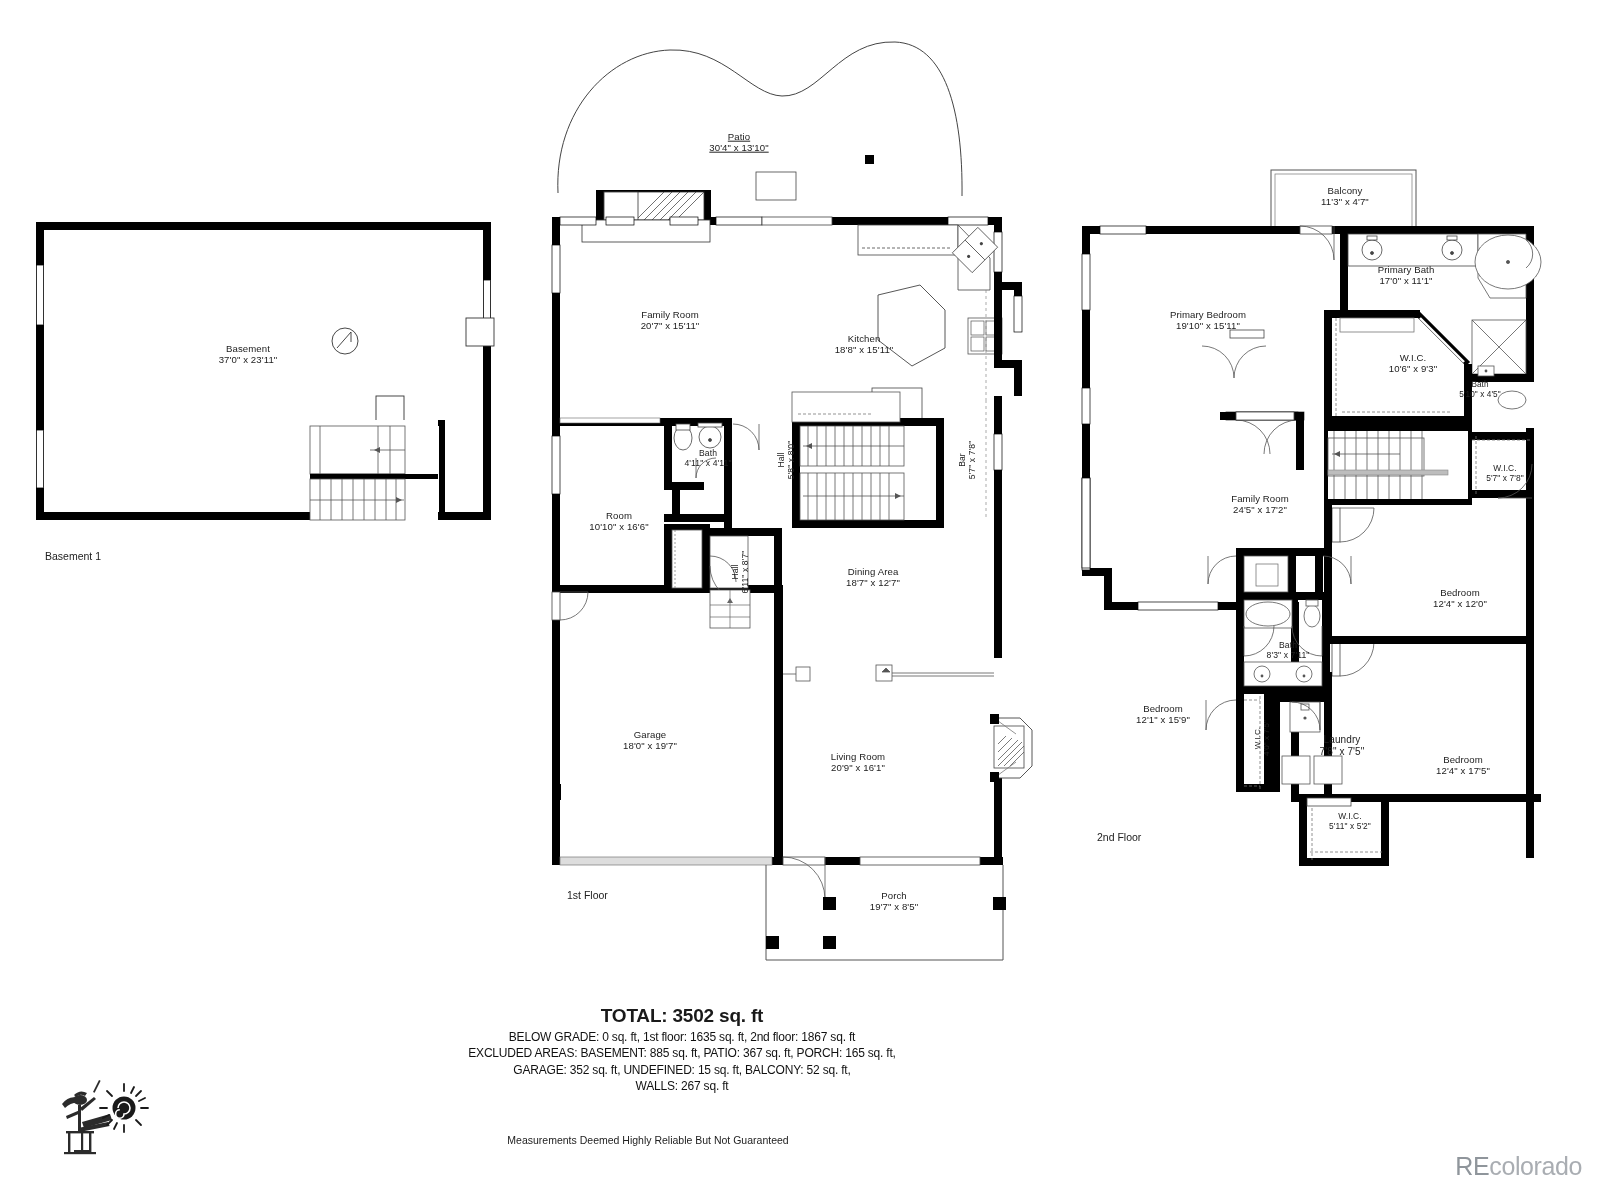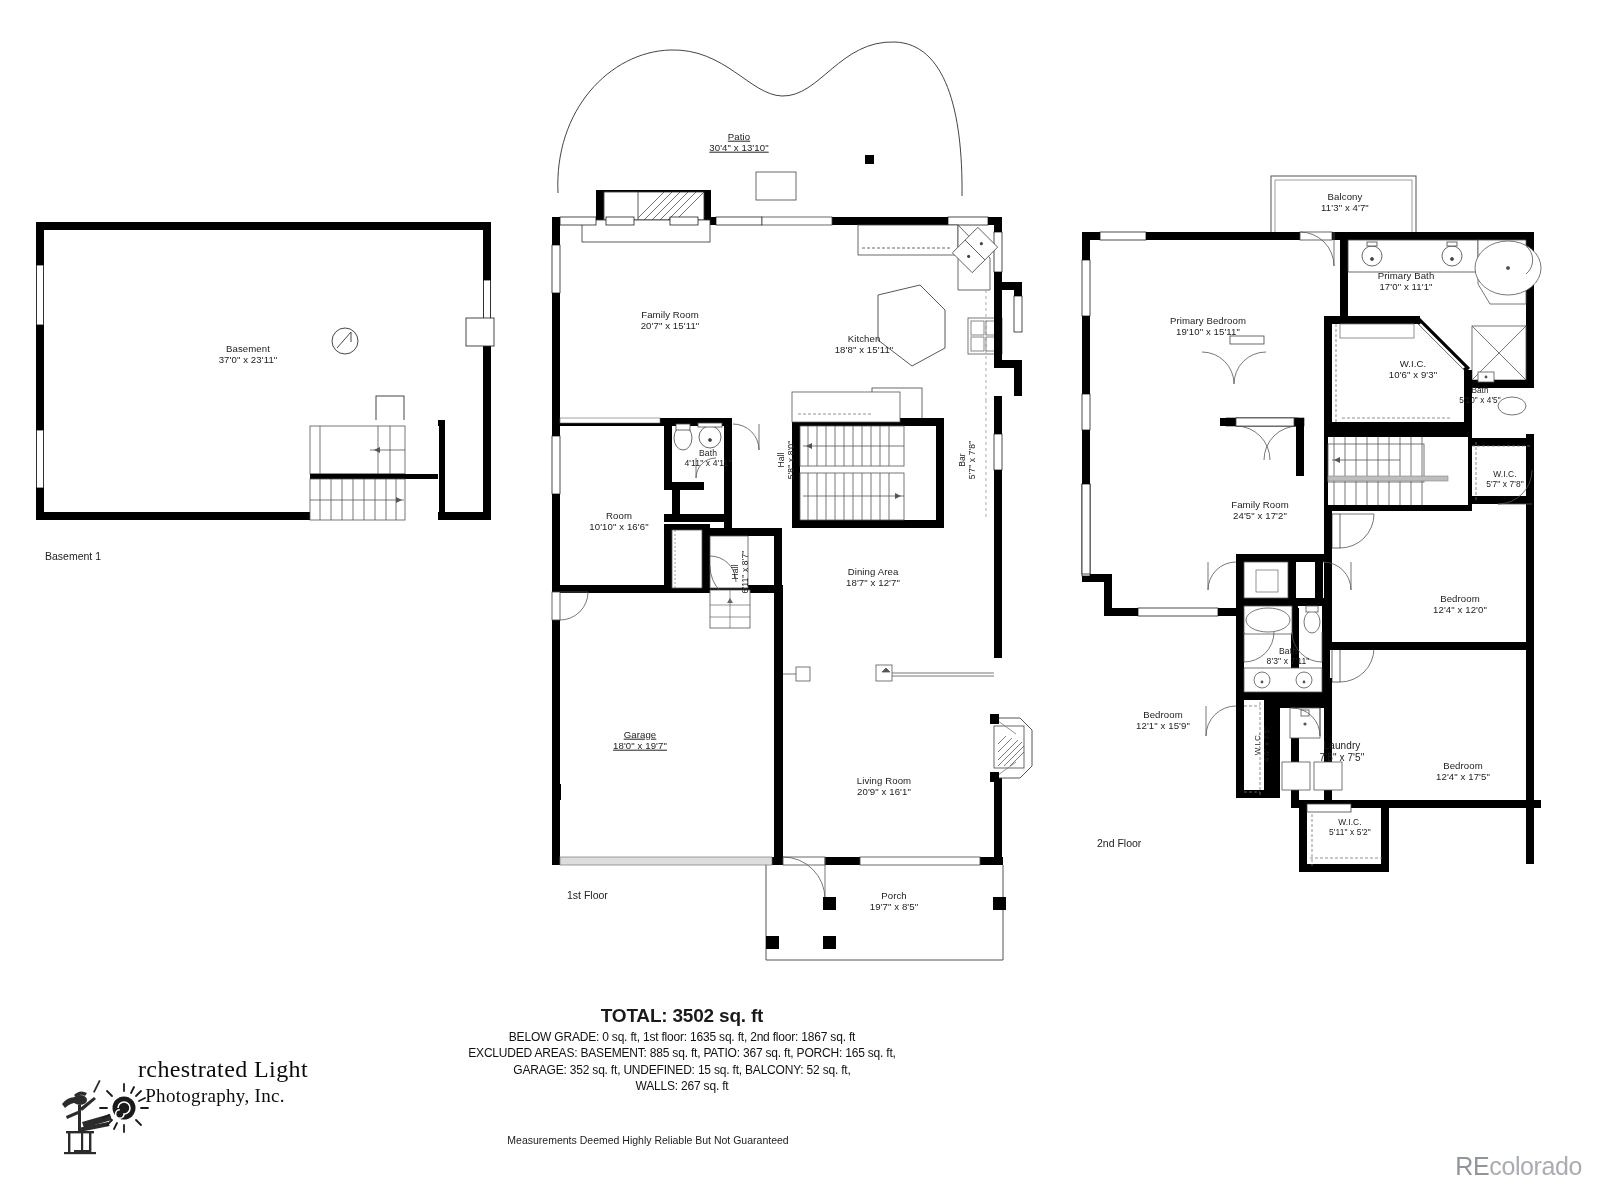--- a/index.html
+++ b/index.html
@@ -468,36 +468,36 @@
       <span class="dm">10'10" x 16'6"</span>
     </div>
     <div class="rlabel vert" style="left:220px; top:572px; font-size:8.6px;">
       <span class="nm">Hall</span>
       <span class="dm">6'11" x 8'7"</span>
     </div>
     <div class="rlabel" style="left:353px; top:577px;">
       <span class="nm">Dining Area</span>
       <span class="dm">18'7" x 12'7"</span>
     </div>
-    <div class="rlabel" style="left:120px; top:740px;text-decoration:underline;">
+    <div class="rlabel" style="left:130px; top:740px;">
       <span class="nm">Garage</span>
       <span class="dm">18'0" x 19'7"</span>
     </div>
-    <div class="rlabel" style="left:364px; top:762px;margin-top:24px;">
+    <div class="rlabel" style="left:338px; top:762px;">
       <span class="nm">Living Room</span>
       <span class="dm">20'9" x 16'1"</span>
     </div>
     <div class="rlabel" style="left:374px; top:901px;">
       <span class="nm">Porch</span>
       <span class="dm">19'7" x 8'5"</span>
     </div>
     <div class="floor-caption" style="left:32px; top:889px;">1st Floor</div>
   </div>
 
-  <div class="plan" style="left:1060px; top:14px; width:540px; height:990px;">
+  <div class="plan" style="left:1060px; top:8px; width:540px; height:990px;">
     <svg width="540" height="990" viewBox="0 0 540 990">
 
       <g>
         <rect x="211" y="162" width="145" height="58" fill="#fff" stroke="#555" stroke-width="1"></rect>
         <rect x="215" y="166" width="137" height="54" fill="#fff" stroke="#777" stroke-width="0.7"></rect>
       </g>
 
       <g fill="#000">
         <rect x="22" y="218" width="310" height="8"></rect>
         <rect x="22" y="218" width="8" height="350"></rect>
@@ -837,23 +837,19 @@
           <line x1="92" y1="70" x2="97" y2="75"></line>
           <line x1="92" y1="46" x2="97" y2="41"></line>
           <line x1="68" y1="70" x2="63" y2="75"></line>
           <line x1="87" y1="43" x2="90" y2="37"></line>
           <line x1="73" y1="73" x2="70" y2="79"></line>
           <line x1="95" y1="51" x2="101" y2="48"></line>
           <line x1="65" y1="65" x2="59" y2="68"></line>
         </g>
       </g>
     </svg>
-    <div class="ptext">
-      <span class="l1">rchestrated Light</span>
-      <span class="l2">Photography, Inc.</span>
-    </div>
   </div>
 
   <div id="recolorado">
     <span class="re">RE</span><span>colorado</span>
   </div>
 
 </div>
 
 </body></html>

